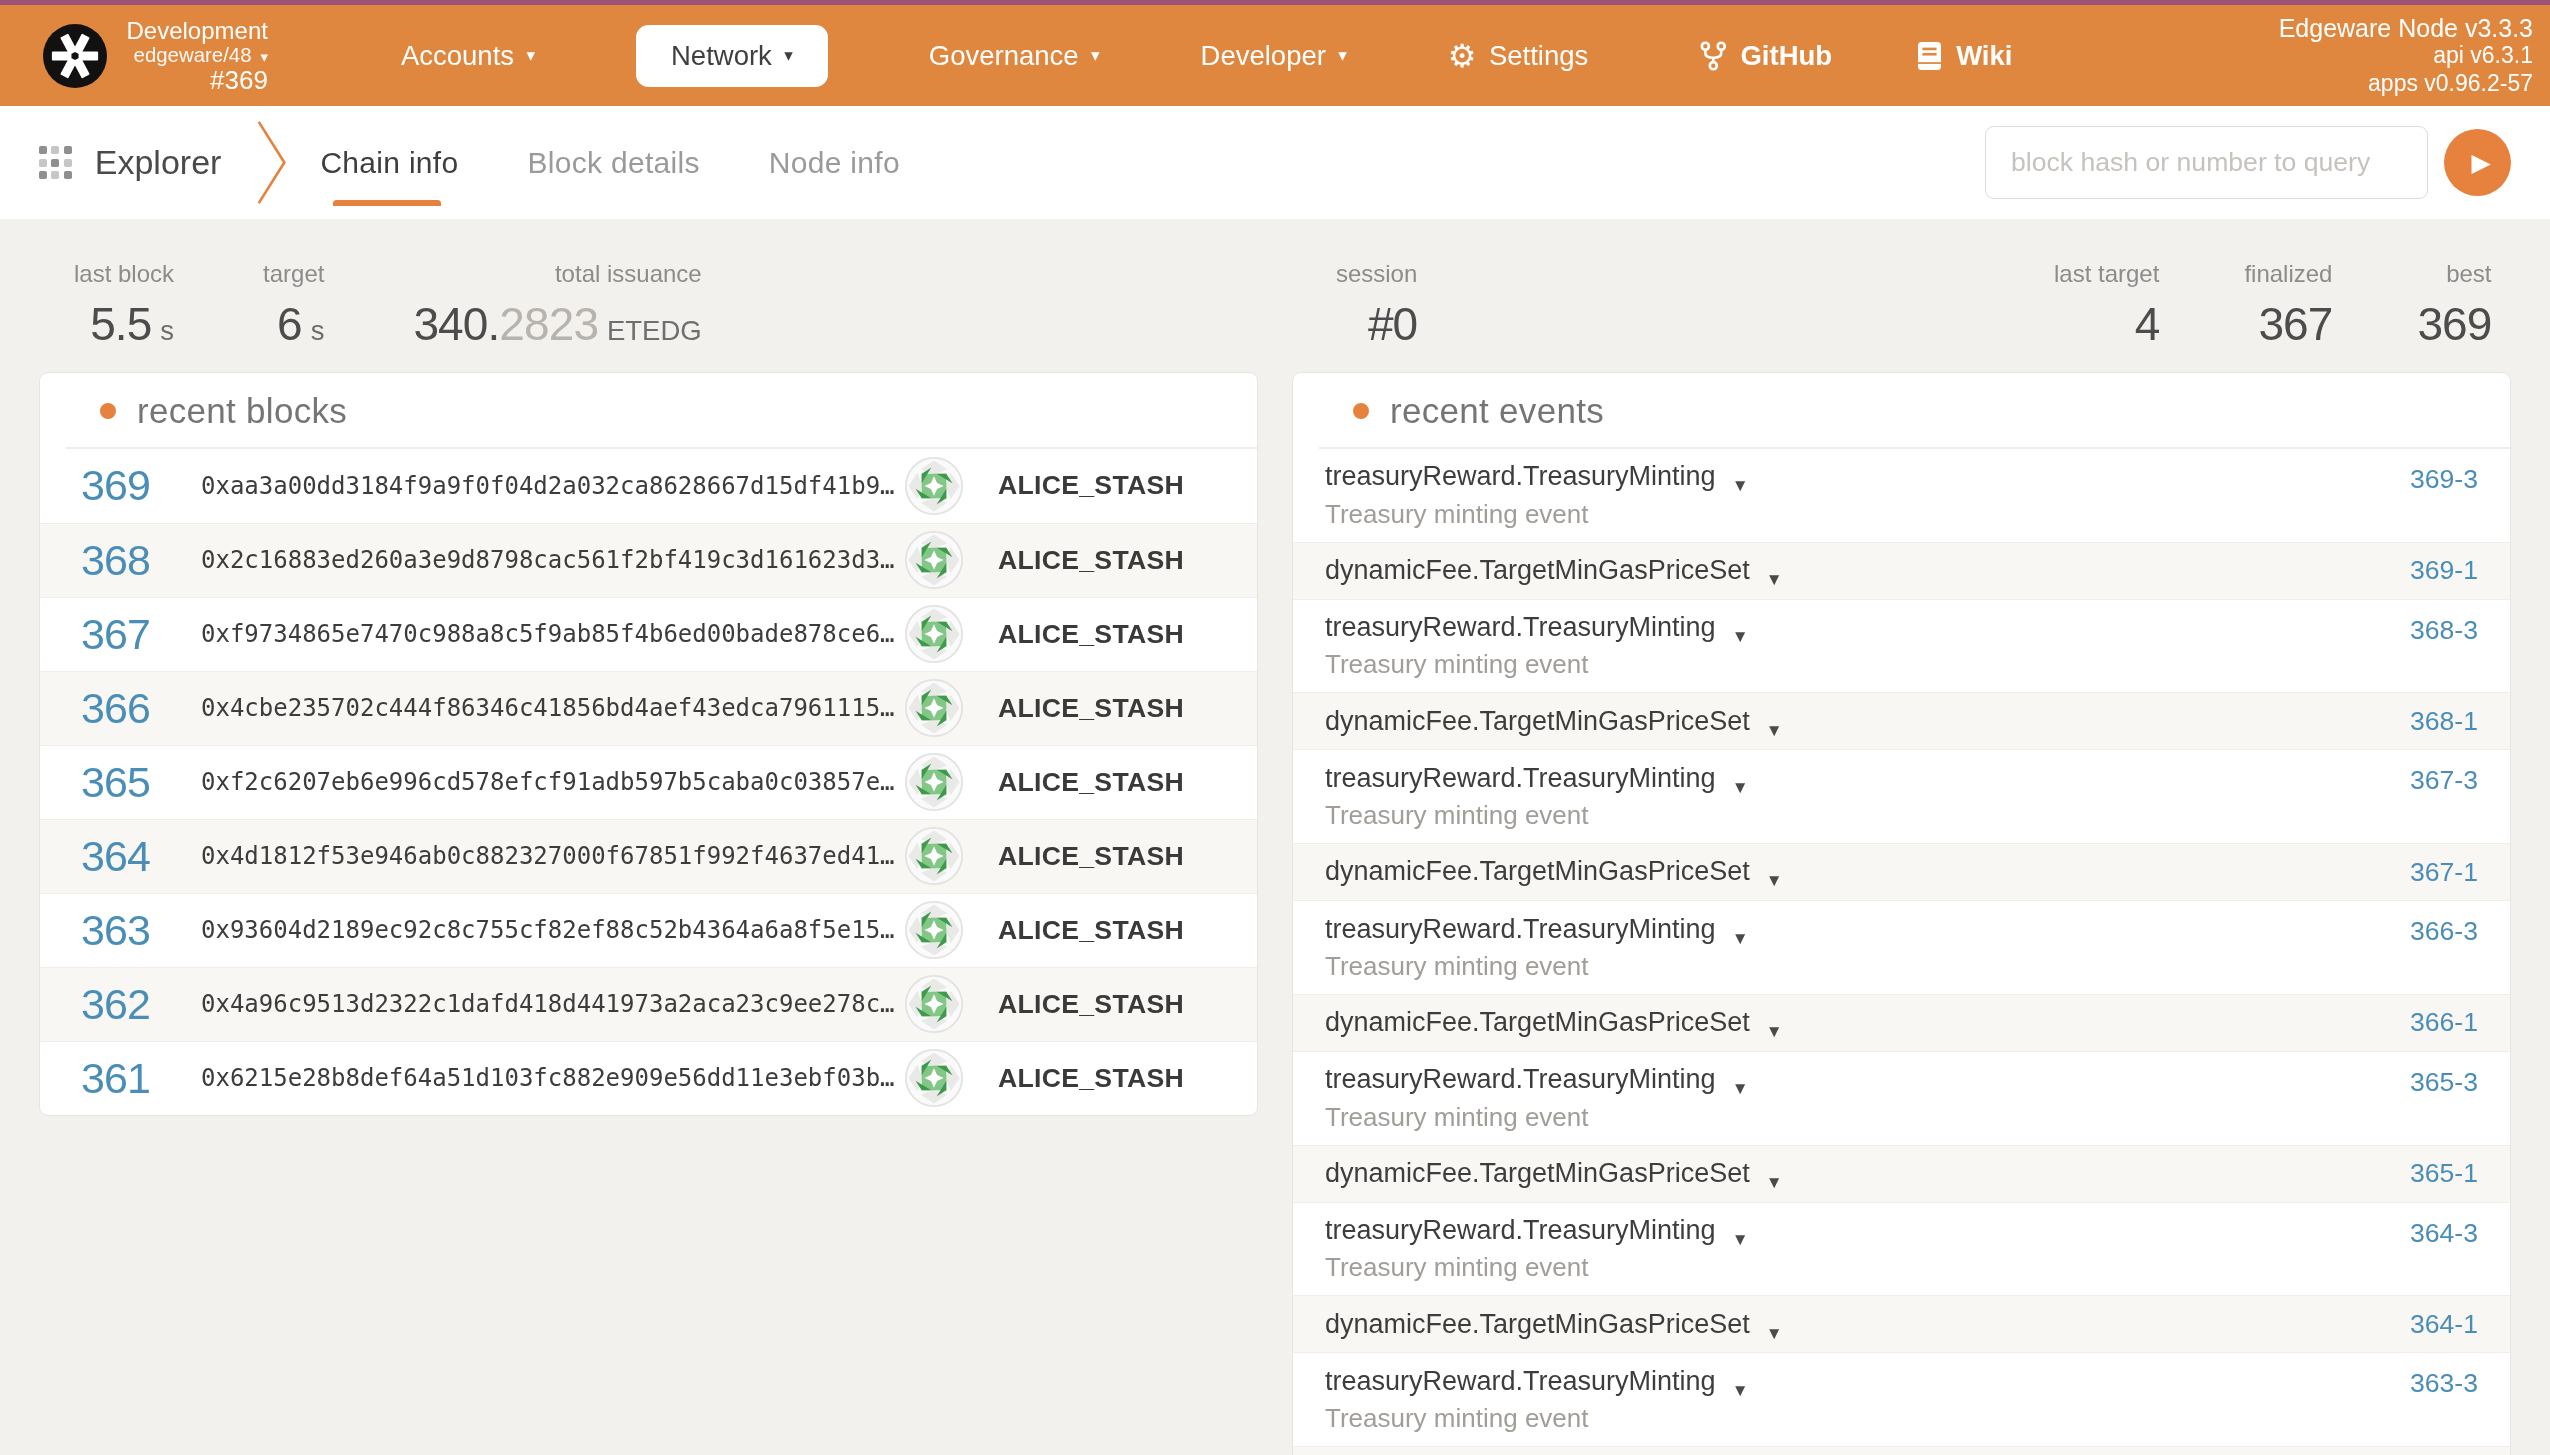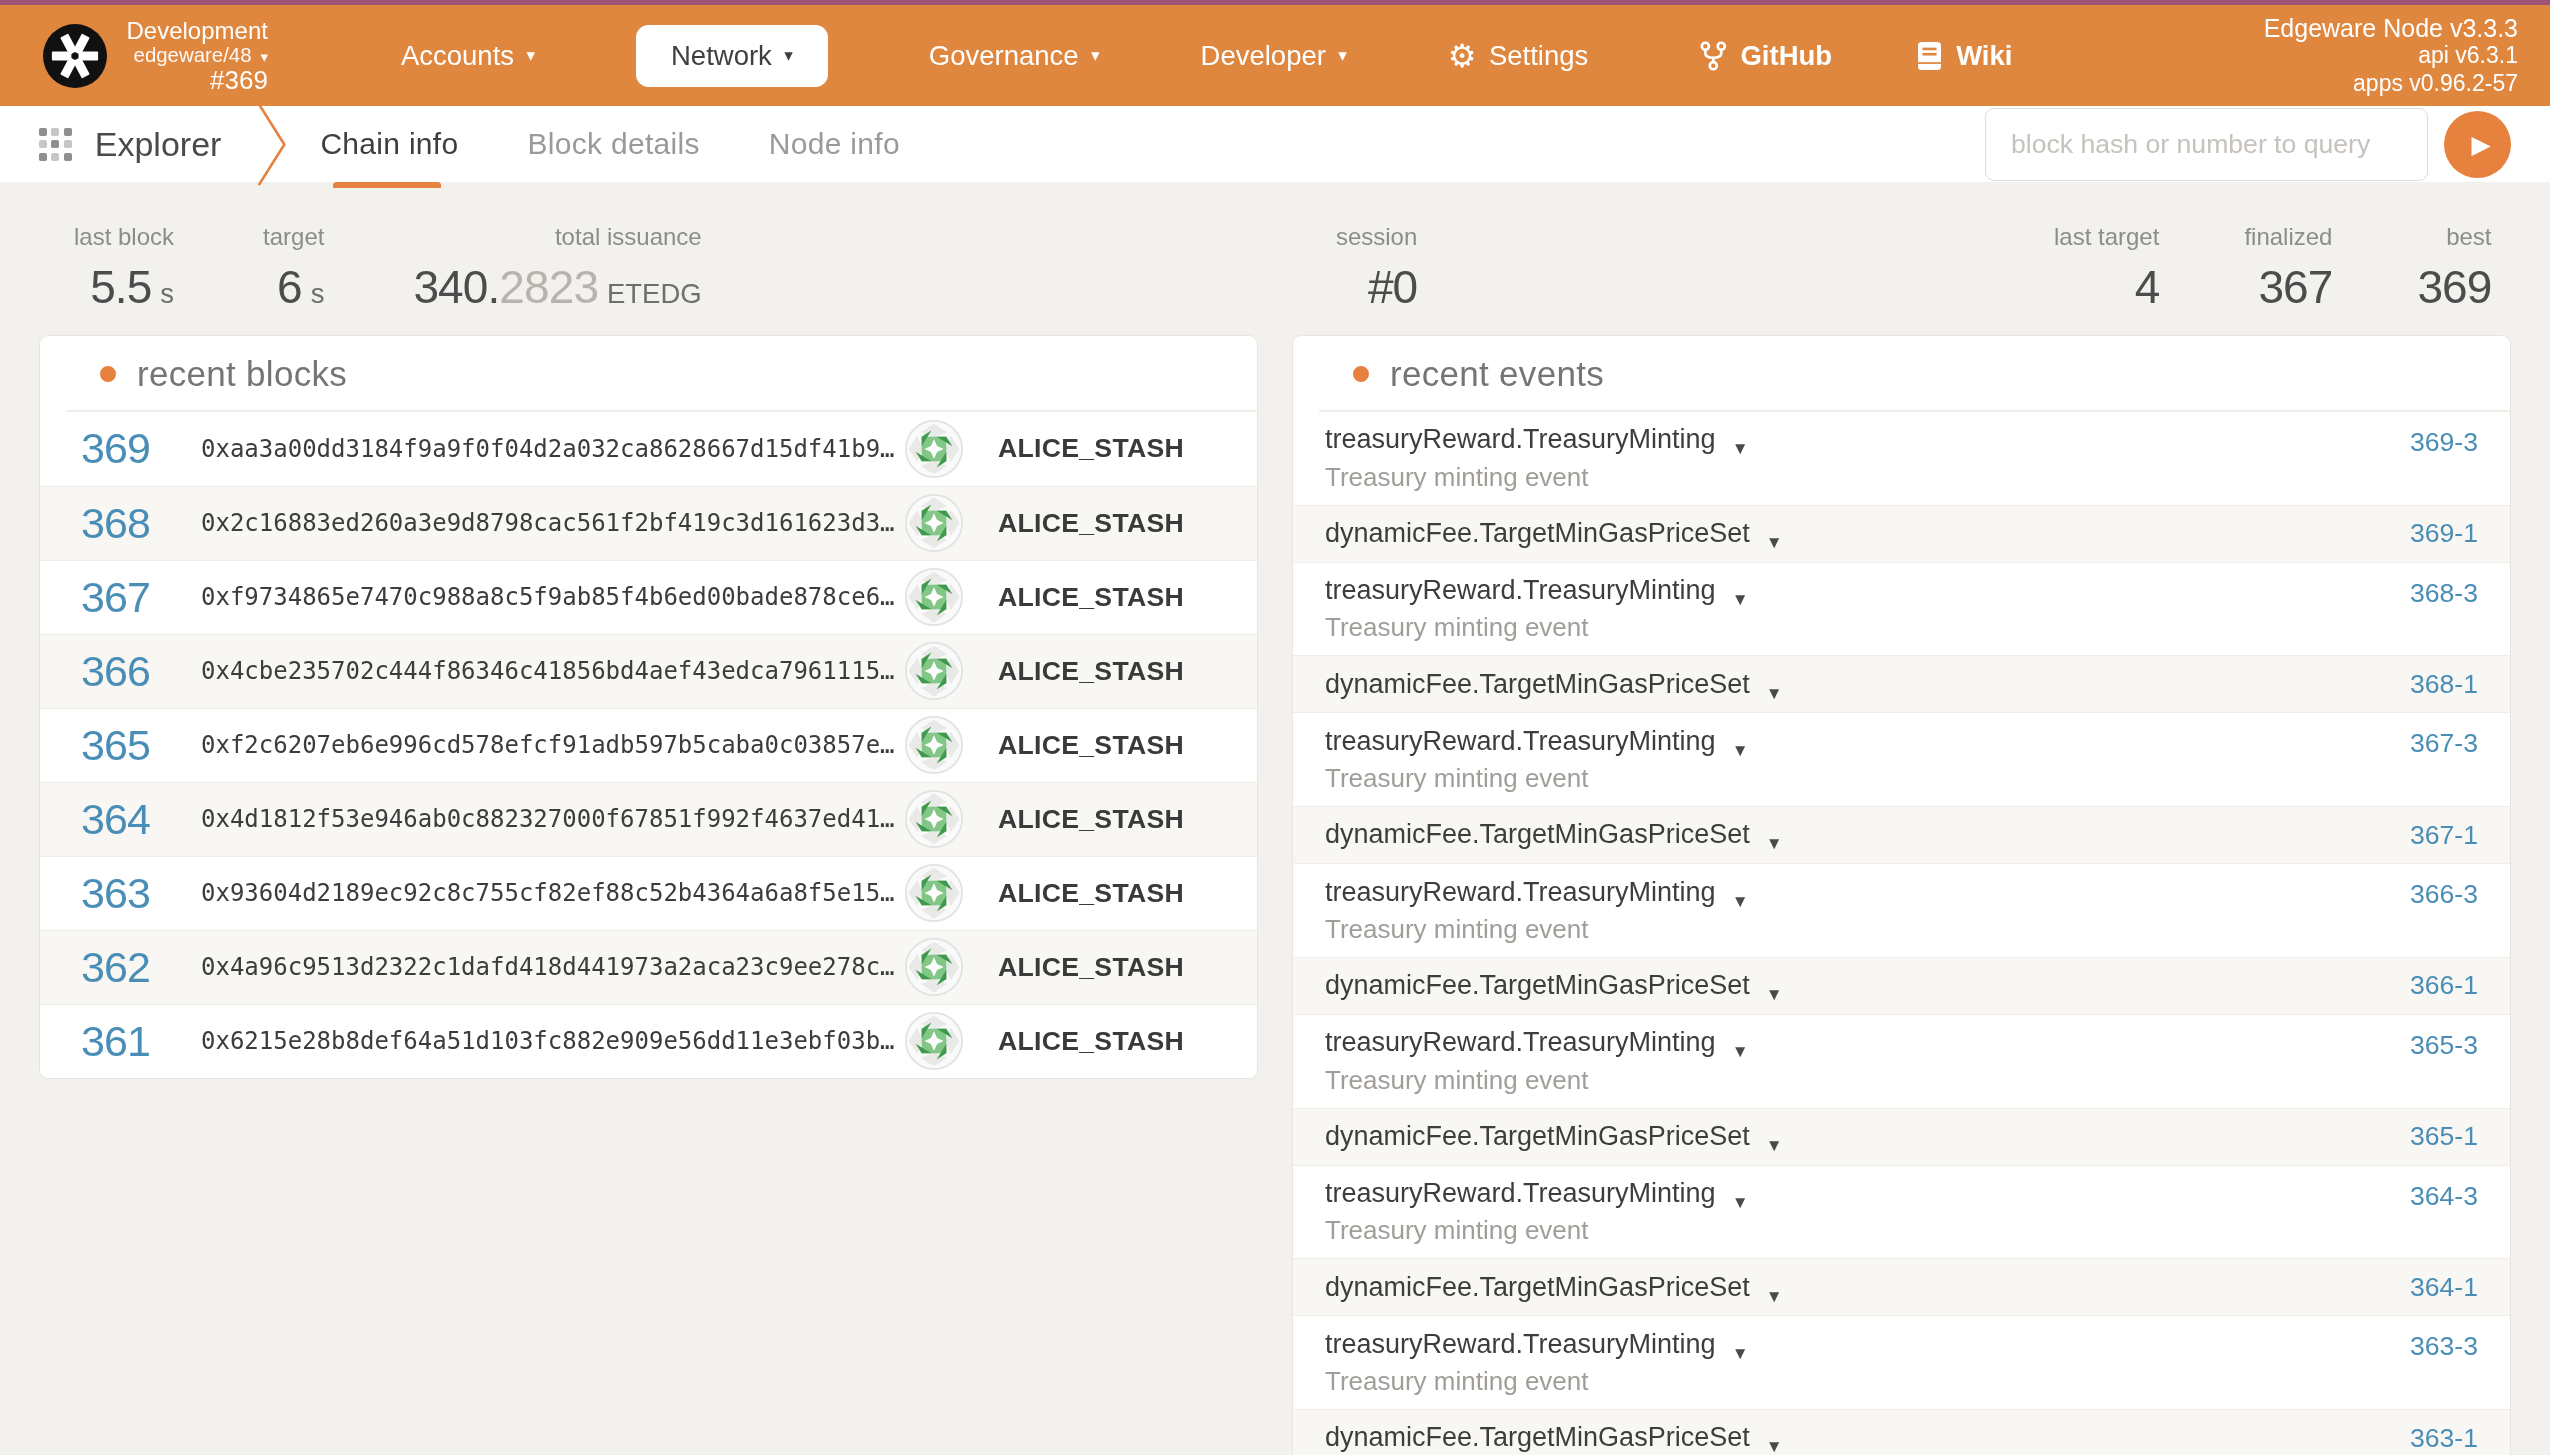--- a/index.html
+++ b/index.html
@@ -8,21 +8,21 @@
     font-family: "Liberation Sans", sans-serif;
     background:#f3f1ee; color:#3d3d3d;
     -webkit-font-smoothing:antialiased;
   }
   a { text-decoration:none; cursor:pointer; }
 
   
   .strip { height:5.3px; background:#9e5277; }
   .topbar {
     height:101px; background:#e0873f; color:#fff;
-    display:flex; align-items:center; padding:0 32px 0 43px;
+    display:flex; align-items:center; padding:0 17px 0 43px;
   }
   .logo { width:64px; height:64px; flex:0 0 auto; cursor:pointer; }
   .brand-col { margin-left:19.5px; text-align:right; line-height:1.08; }
   .chain-name { font-size:24px; }
   .chain-net  { font-size:20.4px; opacity:.95; }
   .chain-net .nav-caret { font-size:15px; margin-left:8.9px; }
   .chain-best { font-size:26px; }
   .mainnav { display:flex; align-items:center; margin-left:133px;gap:16px; }
   .nav-item {
     font-size:27.5px; color:#fff; margin-right:85px; white-space:nowrap; cursor:pointer;
@@ -36,21 +36,21 @@
   .nav-item.pill .nav-caret { color:#3f3f3f; }
   .gear { font-size:32px; margin-right:12.4px; line-height:1; }
   .ext-links { display:flex; align-items:flex-start; margin-left:26.6px;font-weight:bold; }
   .ext-link { display:flex; align-items:center; font-size:27.5px; color:#fff; margin-right:85px; cursor:pointer; }
   .ext-link svg { margin-right:14px; }
   .versions { margin-left:auto; text-align:right; font-size:23px; line-height:27.5px; white-space:nowrap; }
   .versions .v0 { font-size:25px; }
 
   
   .subbar {
-    height:76px; background:#fff; display:flex; align-items:center;
+    height:113px; background:#fff; display:flex; align-items:center;
     padding:0 39px; position:relative;
   }
   .section-name { display:flex; align-items:center; font-size:34px; color:#4a4a4a; }
   .grid-icon { display:inline-grid; grid-template-columns:repeat(3,8px); grid-gap:4.4px; margin-right:23px; }
   .grid-icon i { width:8px; height:8px; border-radius:1.8px; background:#8f8f8f; }
   .grid-icon i.lt { background:#c6c6c6; }
   .crumb-chev { margin:0 32px 0 35px; }
   .tabs { display:flex; align-items:stretch; height:87px; }
   .tab {
     font-size:30px; color:#9a9a9a; margin-right:69px; cursor:pointer;

